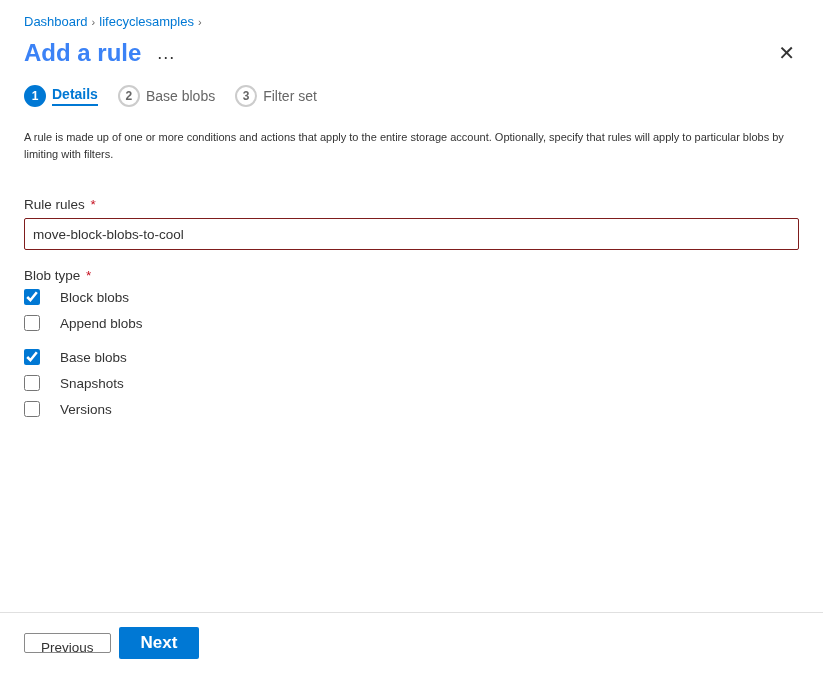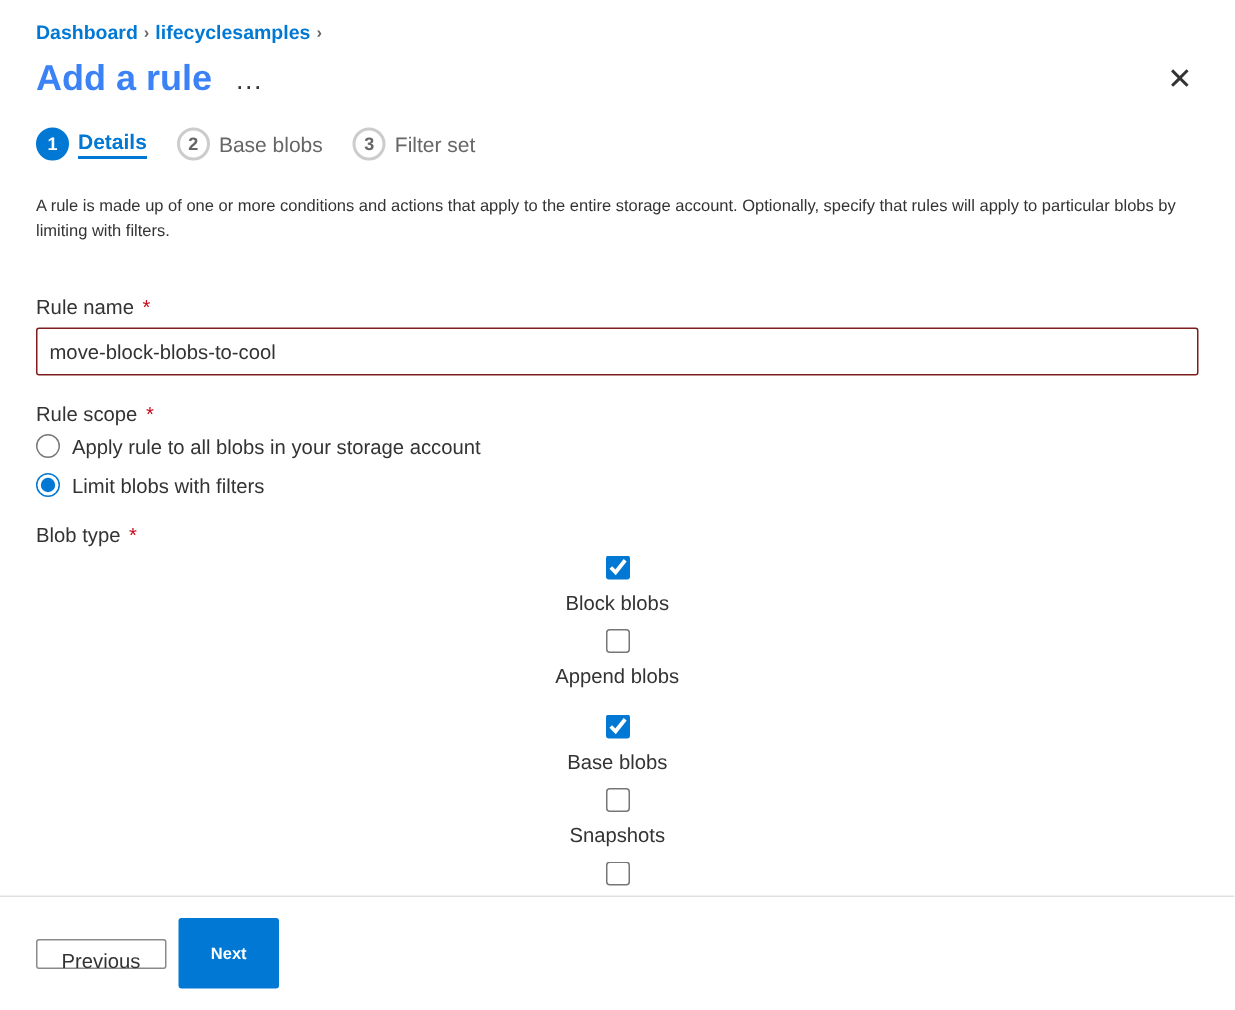--- a/index.html
+++ b/index.html
@@ -19,21 +19,20 @@
       flex-direction: column;
       background: #fff;
     }
     
     .breadcrumb {
       display: flex;
       align-items: center;
       padding: 14px 24px 6px 24px;
       font-size: 13px;
       gap: 4px;
-      font-weight: bold;
     }
     .breadcrumb a {
       color: #0078d4;
       text-decoration: none;
     }
     .breadcrumb .chevron {
       color: #666;
       font-size: 11px;
     }
     
@@ -178,23 +177,22 @@
     }
     
     .checkbox-group {
       display: flex;
       flex-direction: column;
       gap: 10px;
     }
     .checkbox-item {
       display: flex;
       align-items: center;
-      gap: 8px;
-      cursor: pointer;
-      flex-direction: column;
+      gap: 20px;
+      cursor: pointer;
     }
     .checkbox-item input[type="checkbox"] {
       width: 16px;
       height: 16px;
       accent-color: #0078d4;
       cursor: pointer;
       margin: 0;
     }
     .checkbox-item label {
       font-size: 13.5px;
@@ -222,25 +220,25 @@
       font-size: 13.5px;
       cursor: pointer;
       border-radius: 2px;
       height: 20px;
     }
     .btn-next {
       padding: 6px 22px;
       border: none;
       background: #0078d4;
       color: #fff;
-      font-size: 11px;
+      font-size: 17px;
       font-weight: 600;
       cursor: pointer;
       border-radius: 2px;
-      height: 47px;
+      height: 32px;
       text-align: center;
     }
   </style>
 </head>
 <body>
 
 <div class="page-wrapper">
 
   <div class="breadcrumb">
     <a href="#">Dashboard</a>
@@ -271,40 +269,25 @@
       <span class="step-label">Filter set</span>
     </div>
   </div>
 
   <div class="main-content">
 
     <p class="description">A rule is made up of one or more conditions and actions that apply to the entire storage account. Optionally, specify that rules will apply to particular blobs by limiting with filters.</p>
 
     <div class="field-group">
       <div class="field-label">
-        <span>Rule name</span><span class="required-star"> *</span>
+        <span>Rule rules</span><span class="required-star"> *</span>
       </div>
       <input type="text" class="text-input" value="move-block-blobs-to-cool" style="">
     </div>
 
-    <div class="field-group">
-      <div class="field-label">
-        <span>Rule scope</span><span class="required-star"> *</span>
-      </div>
-      <div class="radio-group">
-        <div class="radio-item">
-          <input type="radio" id="scope-all" name="rule-scope" style="">
-          <label for="scope-all">Apply rule to all blobs in your storage account</label>
-        </div>
-        <div class="radio-item">
-          <input type="radio" id="scope-limit" name="rule-scope" checked="" style="">
-          <label for="scope-limit">Limit blobs with filters</label>
-        </div>
-      </div>
-    </div>
 
     <div class="field-group">
       <div class="field-label">
         <span>Blob type</span><span class="required-star"> *</span>
       </div>
       <div class="checkbox-group">
         <div class="checkbox-item">
           <input type="checkbox" id="type-block" checked="" style="">
           <label for="type-block">Block blobs</label>
         </div>

